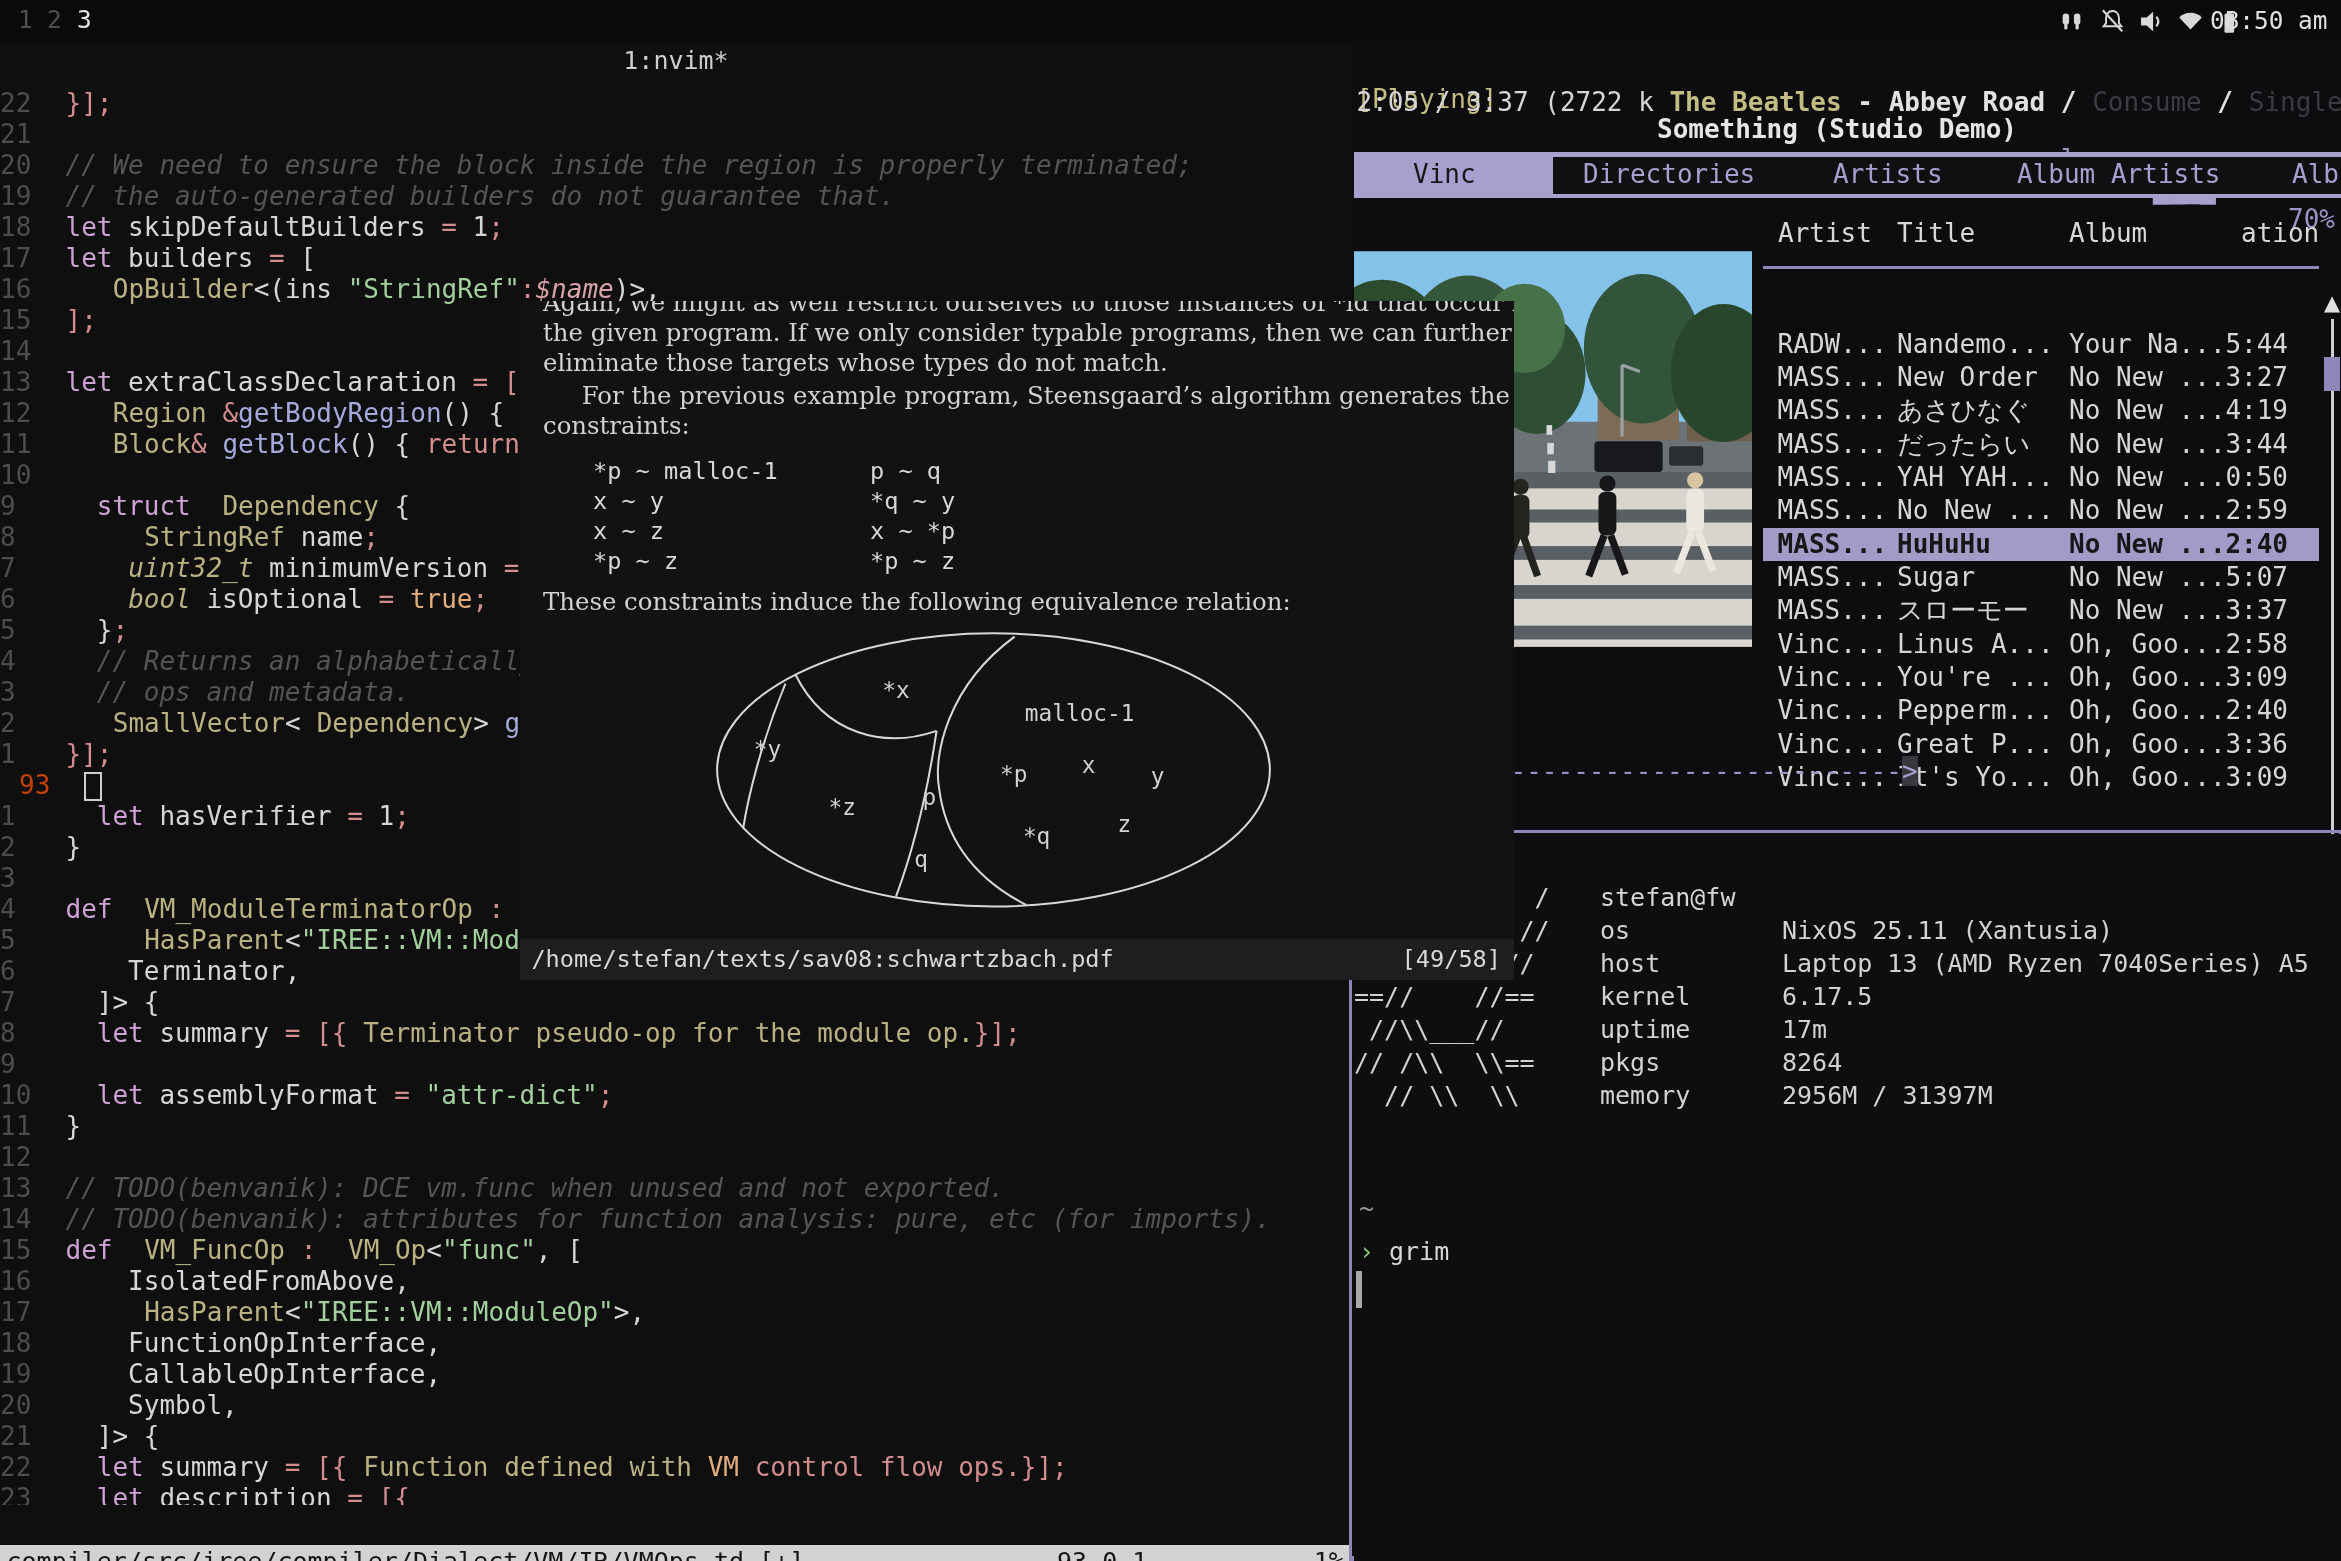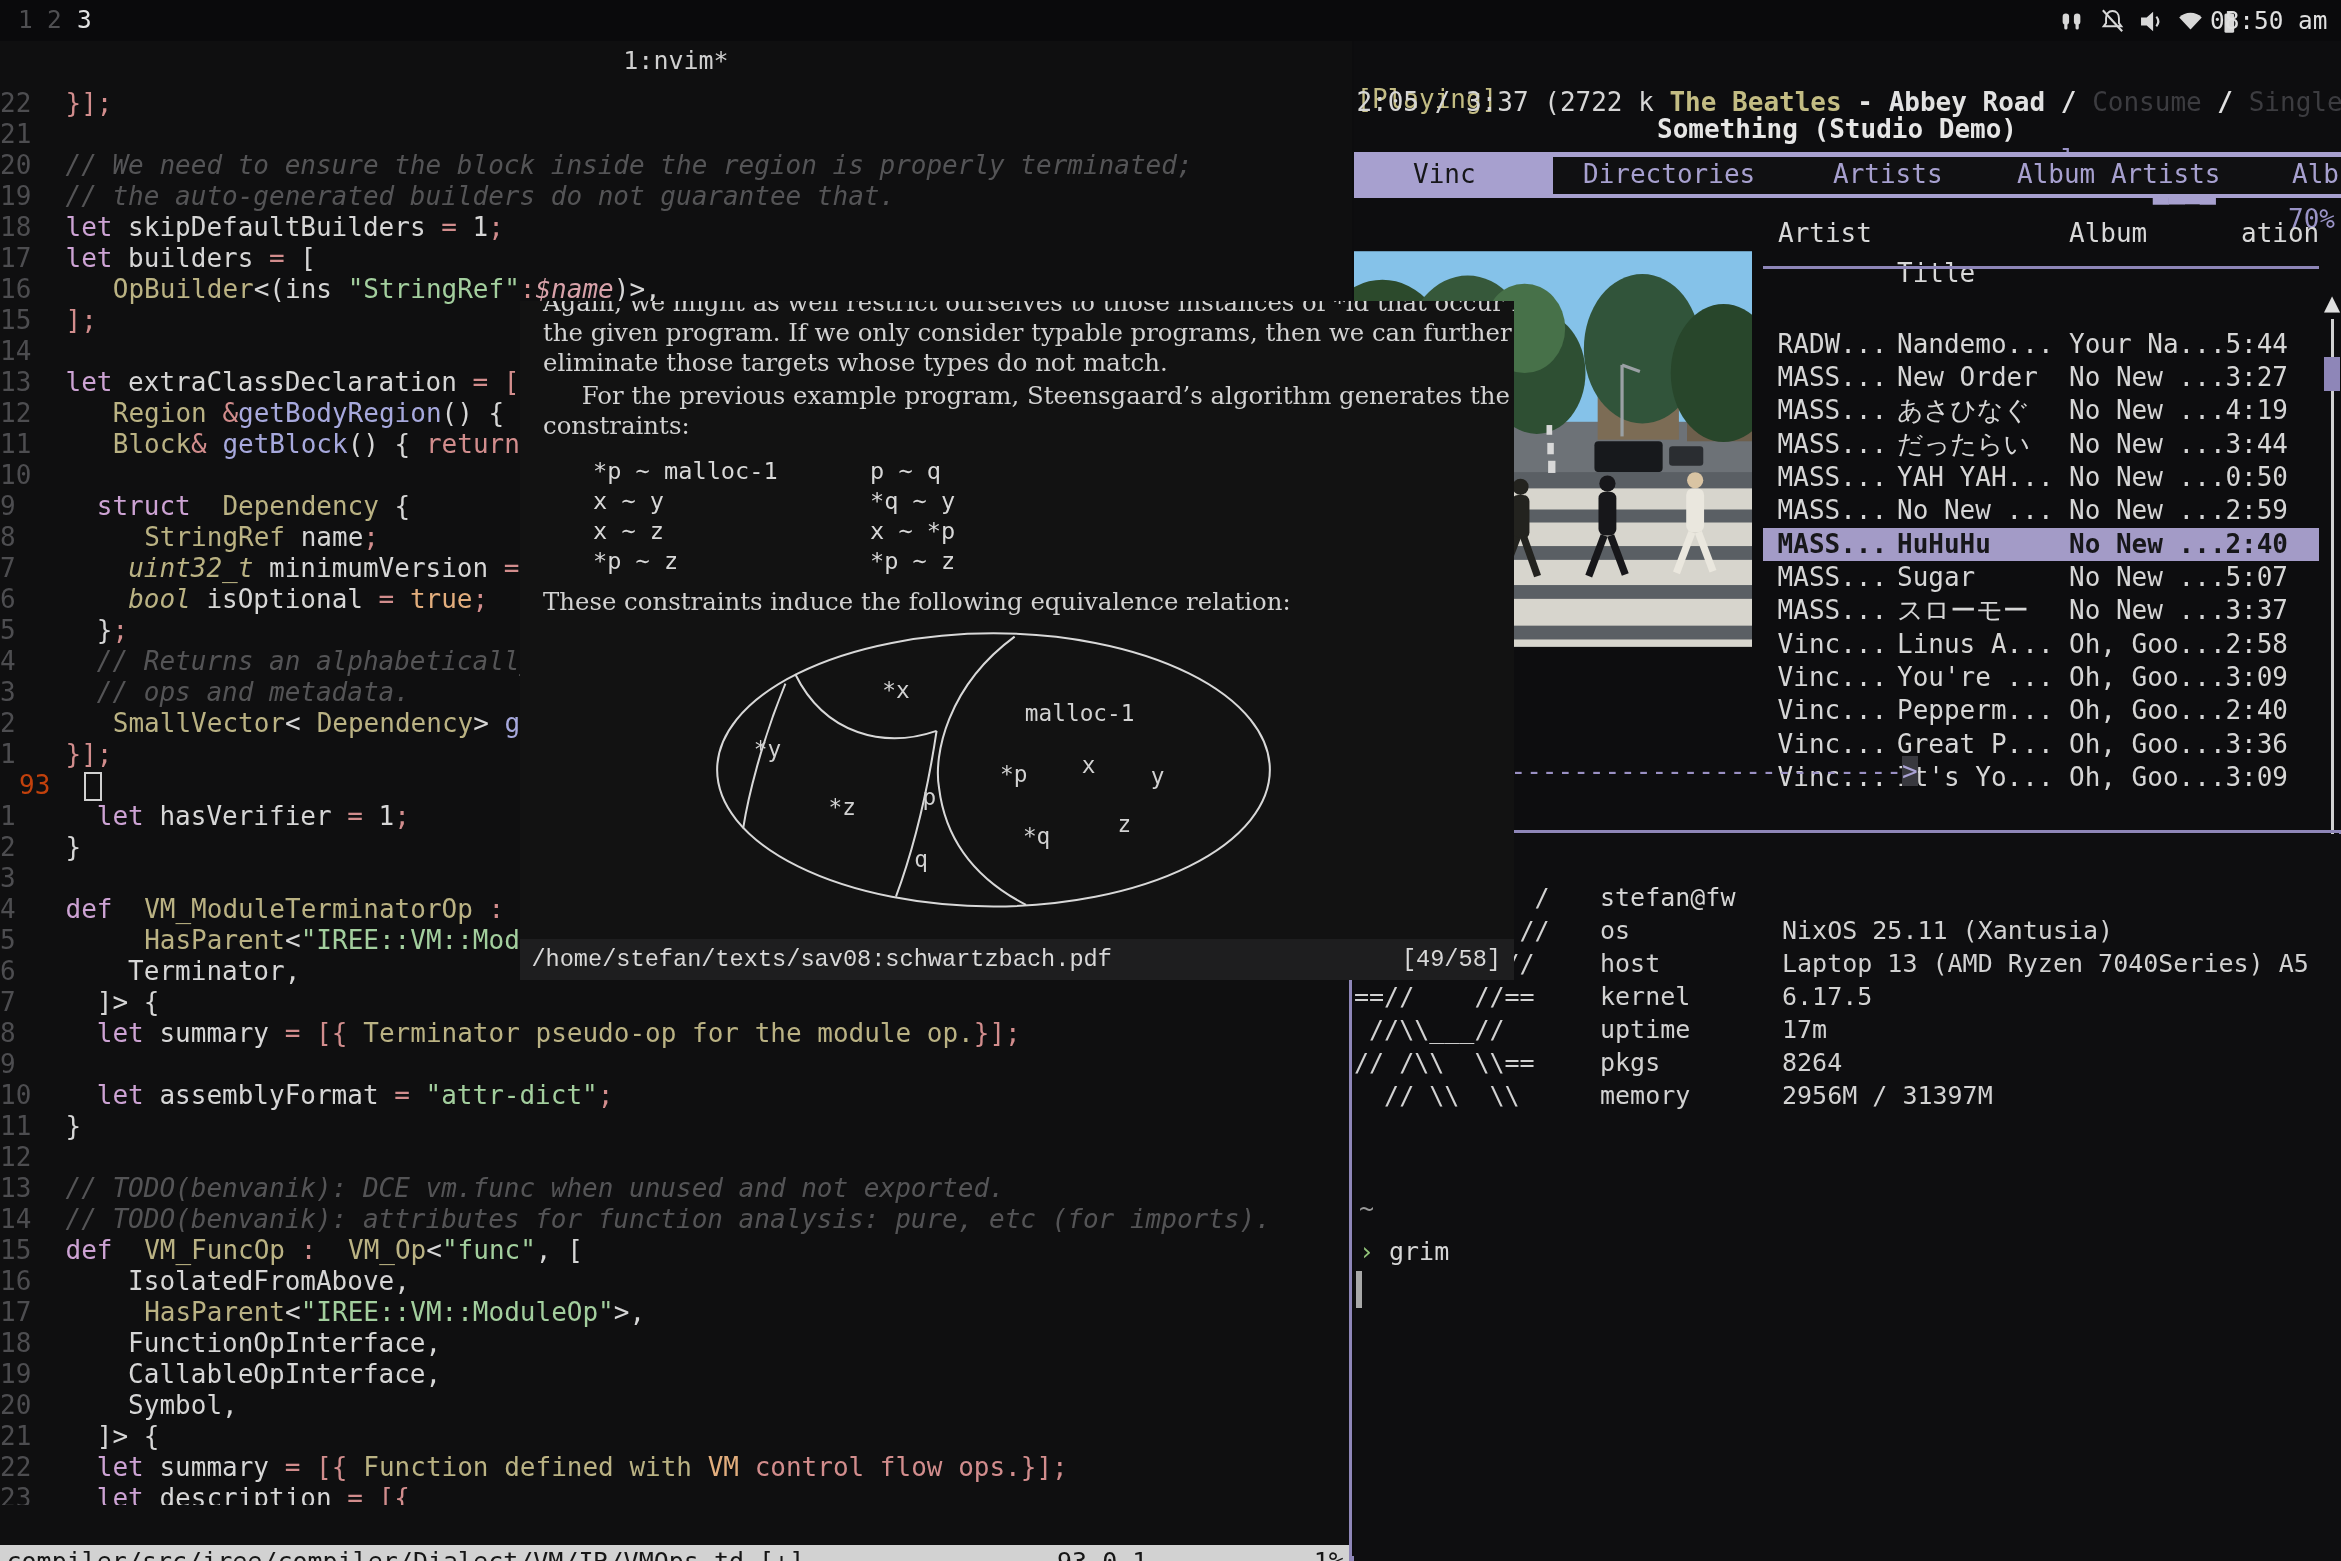--- a/index.html
+++ b/index.html
@@ -78,21 +78,21 @@
   .pdf-line{position:relative;white-space:pre;font-family:"DejaVu Serif","Liberation Serif",serif;
             font-size:24.4px;line-height:30px;color:#d2d2d2;}
   #pdf-para1{position:absolute;left:23px;top:-13px;width:960px;}
   #pdf-para2{position:absolute;left:23px;top:80px;width:960px;}
   .cons-col{position:absolute;font-size:23.6px;line-height:30px;color:#d8d8d8;white-space:pre;}
   #cons1{left:73px;top:155px;}
   #cons2{left:350px;top:155px;}
   #pdf-relation{position:absolute;left:23px;top:286px;}
   #pdf-diagram{position:absolute;left:189px;top:324px;width:569px;height:293px;}
   #pdf-status{position:absolute;left:0;top:638px;width:994px;height:41px;background:#1e1e1f;
-              font-size:23.6px;line-height:41px;color:#d8d8d8;font-family:Liberation Mono, monospace;}
+              font-size:23.6px;line-height:41px;color:#d8d8d8;}
   #pdf-status .path{position:absolute;left:11.4px;}
   #pdf-status .pages{position:absolute;right:13px;}
   svg text{font-family:"DejaVu Sans Mono","DejaVu Sans",monospace;}
 </style>
 </head>
 <body>
 
 <div id="topbar" class="abs">
   <span class="ws" style="left:18px">1</span>
   <span class="ws" style="left:47px">2</span>
@@ -202,21 +202,21 @@
   <div id="tabbar">
     <div class="inactive-strip"></div>
   <span class="tab active" style="left: 59px;">Vinc</span>
       <span class="tab" style="left: 229px;">Directories</span>
       <span class="tab" style="left: 479px;">Artists</span>
       <span class="tab" style="left: 663px;">Album Artists</span>
       <span class="tab" style="left: 938px;">Albums</span>
     </div>
   <div id="cols">
       <span style="left: 424px;">Artist</span>
-      <span style="left: 543px; margin-top: 40px;">Title</span>
+      <span style="left: 543px;">Title</span>
       <span style="left: 715px;">Album</span>
       <span style="left: 887px;">ation</span>
     </div>
   <div id="colsep"></div>
   <div id="rows">
       <div class="trow" style="top: 41px;"><span class="a">RADW...</span><span class="t">Nandemo...</span><span class="al">Your Na...</span><span class="d">5:44</span></div>
       <div class="trow" style="top: 74px;"><span class="a">MASS...</span><span class="t">New Order</span><span class="al">No New ...</span><span class="d">3:27</span></div>
       <div class="trow" style="top: 107px;"><span class="a">MASS...</span><span class="t">あさひなぐ</span><span class="al">No New ...</span><span class="d">4:19</span></div>
       <div class="trow" style="top: 141px;"><span class="a">MASS...</span><span class="t">だったらい</span><span class="al">No New ...</span><span class="d">3:44</span></div>
       <div class="trow" style="top: 174px;"><span class="a">MASS...</span><span class="t">YAH YAH...</span><span class="al">No New ...</span><span class="d">0:50</span></div>

